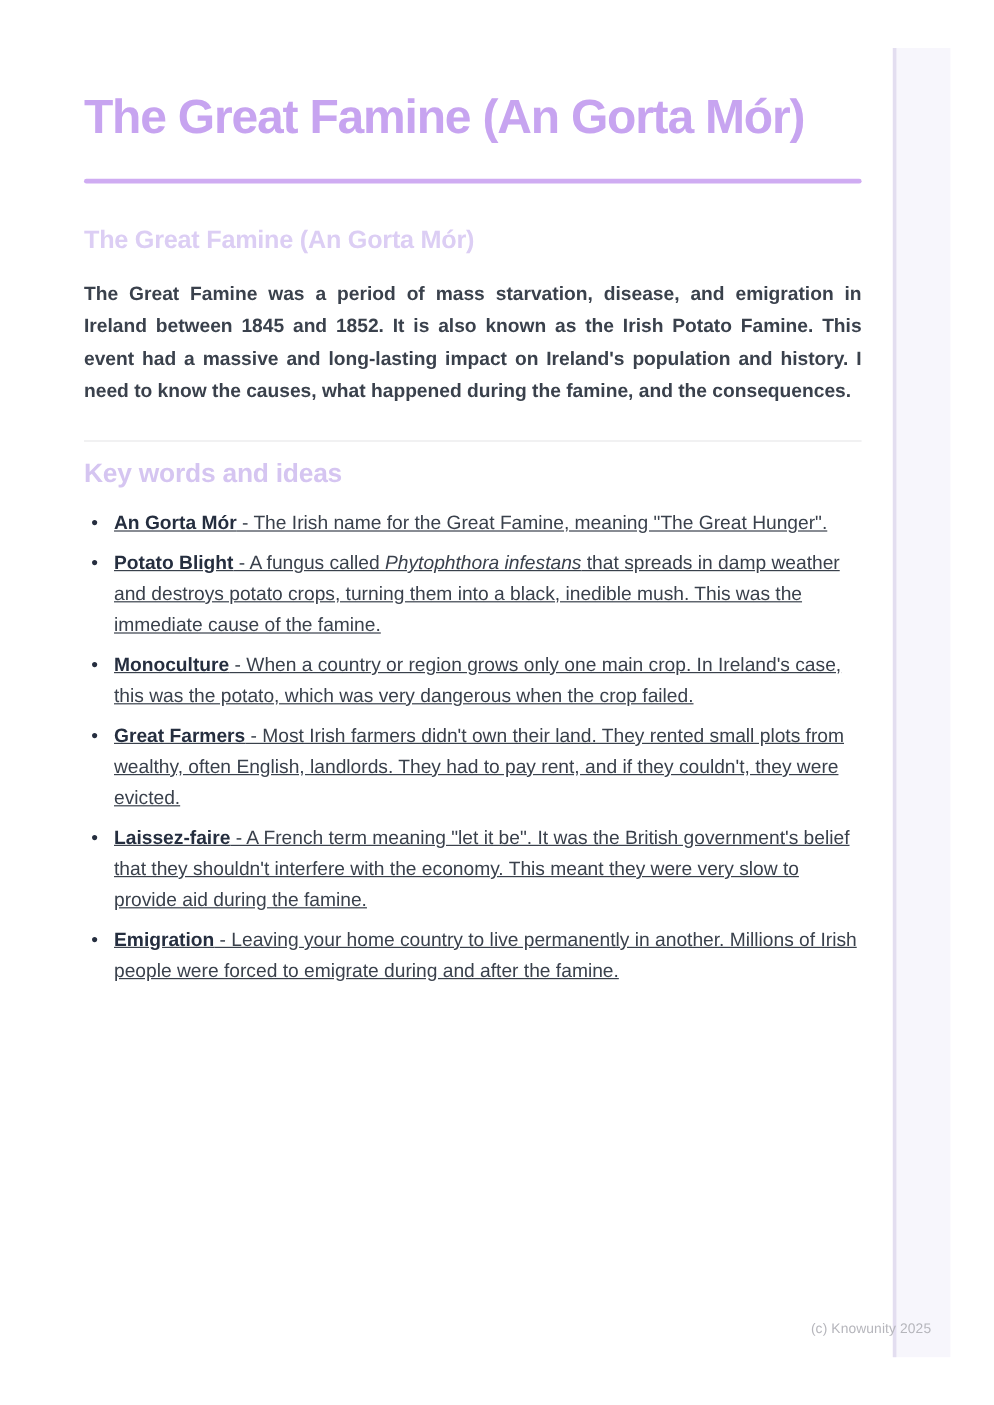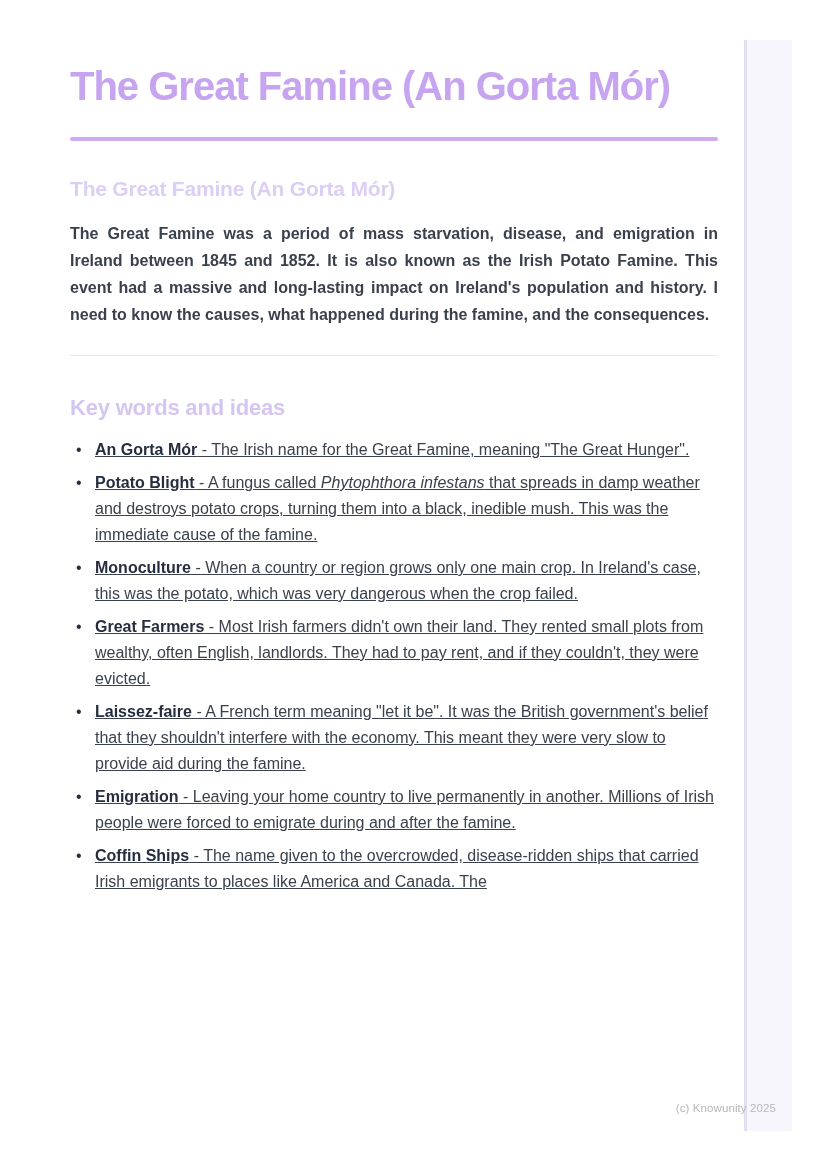--- a/index.html
+++ b/index.html
@@ -27,21 +27,21 @@
     left:744px;
     top:40px;
     width:48px;
     height:1091px;
     background:var(--bar-fill);
     border-left:3px solid var(--bar-edge);
   }
   .content{
     position:absolute;
     left:70px;
-    top:0;
+    top:12px;
     width:648px;
   }
   h1.page-title{
     margin-top:62px;
     font-size:40px;
     line-height:49px;
     font-weight:800;
     letter-spacing:-1px;
     color:var(--accent);
   }
@@ -68,21 +68,21 @@
     text-align:justify;
     font-weight:bold;
   }
   .section-divider{
     margin-top:27px;
     height:1px;
     width:100%;
     background:var(--divider);
   }
   h2.keywords-heading{
-    margin-top:38px;
+    margin-top:13px;
     font-size:22px;
     line-height:27px;
     font-weight:700;
     color:var(--heading-keywords);
     letter-spacing:-0.2px;
   }
   ul.keyword-list{
     margin-top:16px;
     list-style:none;
   }
@@ -130,17 +130,16 @@
   <div class="section-divider"></div>
 
   <h2 class="keywords-heading">Key words and ideas</h2>
   <ul class="keyword-list">
       <li><span class="part-bold">An Gorta Mór</span><span class="part-normal"> - The Irish name for the Great Famine, meaning "The Great Hunger".</span></li>
       <li><span class="part-bold">Potato Blight</span><span class="part-normal"> - A fungus called </span><span class="part-italic">Phytophthora infestans</span><span class="part-normal"> that spreads in damp weather and destroys potato crops, turning them into a black, inedible mush. This was the immediate cause of the famine.</span></li>
       <li><span class="part-bold">Monoculture</span><span class="part-normal"> - When a country or region grows only one main crop. In Ireland's case, this was the potato, which was very dangerous when the crop failed.</span></li>
       <li><span class="part-bold">Great Farmers</span><span class="part-normal"> - Most Irish farmers didn't own their land. They rented small plots from wealthy, often English, landlords. They had to pay rent, and if they couldn't, they were evicted.</span></li>
       <li><span class="part-bold">Laissez-faire</span><span class="part-normal"> - A French term meaning "let it be". It was the British government's belief that they shouldn't interfere with the economy. This meant they were very slow to provide aid during the famine.</span></li>
       <li><span class="part-bold">Emigration</span><span class="part-normal"> - Leaving your home country to live permanently in another. Millions of Irish people were forced to emigrate during and after the famine.</span></li>
-      <li><span class="part-bold">Coffin Ships</span><span class="part-normal"> - The name given to the overcrowded, disease-ridden ships that carried Irish emigrants to places like America and Canada. The</span></li>
     </ul>
 </div>
 
 <div class="footer">(c) Knowunity 2025</div>
 
 </body></html>

